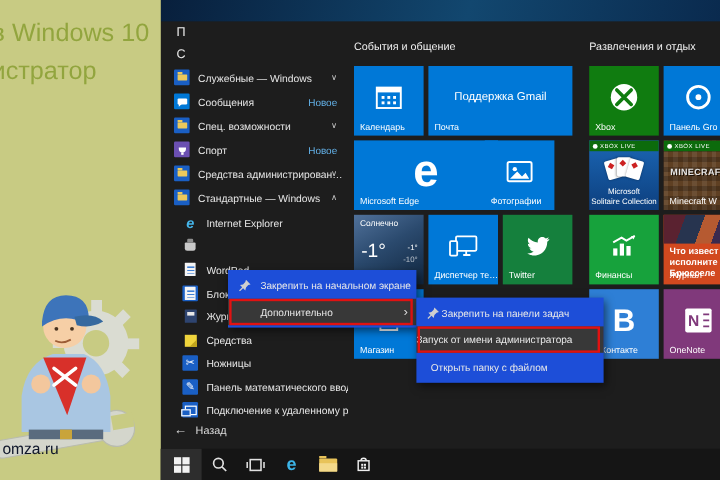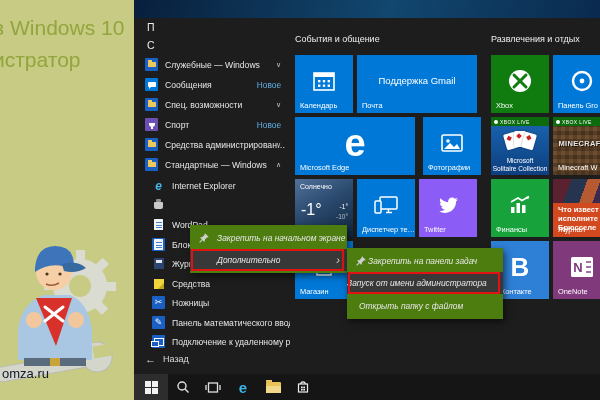--- a/index.html
+++ b/index.html
@@ -57,21 +57,21 @@
   .tile.wide{width:120px;}
   .tlabel{position:absolute;left:5px;bottom:3px;font-size:7.4px;color:#fff;white-space:nowrap;}
   .ticon{position:absolute;left:50%;top:44%;transform:translate(-50%,-50%);}
   .mail-content{position:absolute;left:0;top:20px;width:100%;text-align:center;font-size:9.5px;color:#fff;}
   .edge-e{font-size:38px;font-weight:bold;color:#fff;line-height:1;}
   #tile-weather{background:linear-gradient(150deg,#50719a 0%,#2b4a6e 45%,#10263f 100%);}
   .w-cond{position:absolute;left:5px;top:4px;font-size:7px;color:#fff;}
   .w-temp{position:absolute;left:6px;top:22px;font-size:16px;color:#fff;}
   .w-right{position:absolute;right:5px;top:23px;text-align:right;font-size:6.5px;color:#fff;line-height:1.6;}
   .w-right .lo{opacity:.65;display:block;}
-  #tile-twitter{background:#8b5cf6;}
+  #tile-twitter{background:#15803d;}
   #tile-xbox{background:#107c10;}
   #tile-solitaire{background:linear-gradient(180deg,#1b66b4,#0d3f7e);}
   #tile-minecraft{background:#5f4023;
     background-image:repeating-linear-gradient(0deg,rgba(0,0,0,.22) 0 4px,transparent 4px 8px),
                      repeating-linear-gradient(90deg,rgba(255,255,255,.08) 0 4px,transparent 4px 8px);}
   #tile-finance{background:#17a23c;}
   #tile-news{background:#d2491f;}
   #tile-vk{background:#2e7fd6;}
   #tile-onenote{background:#80397b;}
   .xbl{position:absolute;left:0;top:0;width:100%;height:9px;background:#0c6b0c;color:#fff;font-size:5px;
@@ -80,21 +80,21 @@
   .card{position:absolute;width:12px;height:16px;background:#fff;border-radius:1.5px;box-shadow:0 0 2px rgba(0,0,0,.4);}
   .card::after{content:"";position:absolute;left:3px;top:3px;width:4px;height:4px;background:#c22;transform:rotate(45deg);}
   .sol-label{position:absolute;left:0;bottom:2px;width:100%;text-align:center;font-size:6.6px;color:#fff;line-height:1.2;}
   .mc-logo{position:absolute;left:0;top:22px;width:100%;text-align:center;font-size:7.5px;font-weight:bold;
            color:#e4e4e4;letter-spacing:.3px;text-shadow:1px 1px 0 #1b1108;}
   .news-photo{position:absolute;left:0;top:0;width:100%;height:24px;
       background:linear-gradient(110deg,#5a2230 0 28%,#27344f 28% 52%,#b65a31 52% 72%,#3b2a4f 72% 100%);}
   .news-lines{position:absolute;left:5px;top:26px;font-size:7.6px;font-weight:bold;color:#fff;line-height:1.2;}
   .vk-letter{font-size:26px;font-weight:bold;color:#fff;line-height:1;}
   
-  .cmenu{position:absolute;background:#4d7c0f;z-index:20;box-shadow:2px 3px 7px rgba(0,0,0,.55);font-style:italic;}
+  .cmenu{position:absolute;background:#1d4ed8;z-index:20;box-shadow:2px 3px 7px rgba(0,0,0,.55);}
   #menu1{left:190px;top:225px;width:157px;height:48px;}
   #menu2{left:347px;top:248px;width:156px;height:71px;}
   .mitem{position:absolute;left:0;width:100%;height:22px;display:flex;align-items:center;
          font-size:8.4px;color:#e8e8e8;box-sizing:border-box;}
   .mitem.hl{background:#383838;}
   .mpin{position:absolute;left:8px;top:50%;transform:translateY(-50%);}
   .redbox{position:absolute;border:2px solid #e11212;pointer-events:none;z-index:3;}
   #rb1{left:1px;top:24px;width:149px;height:18px;}
   #rb2{left:1px;top:24px;width:148px;height:18px;}
   .subarrow{position:absolute;right:7px;font-size:11px;color:#dcdcdc;}
@@ -291,21 +291,21 @@
     <div class="tile wide" style="left:223px;top:37px">
       <div class="mail-content">Поддержка Gmail</div>
       <span class="tlabel">Почта</span>
     </div>
 
     <div class="tile wide" style="left:161px;top:99px">
       <span class="ticon edge-e">e</span>
       <span class="tlabel">Microsoft Edge</span>
     </div>
 
-    <div class="tile" style="left:289px;top:99px">
+    <div class="tile" style="left:270px;top:99px">
       <svg class="ticon" width="24" height="20" viewBox="0 0 24 20">
         <rect x="2" y="2" width="20" height="16" rx="1.5" fill="none" stroke="#fff" stroke-width="1.6"></rect>
         <circle cx="8" cy="8" r="1.8" fill="#fff"></circle>
         <path d="M4 16 L10 10 L14 14 L17 11 L20 16 Z" fill="#fff"></path>
       </svg>
       <span class="tlabel">Фотографии</span>
     </div>
 
     <div class="tile" id="tile-weather" style="left:161px;top:161px">
       <span class="w-cond">Солнечно</span>

